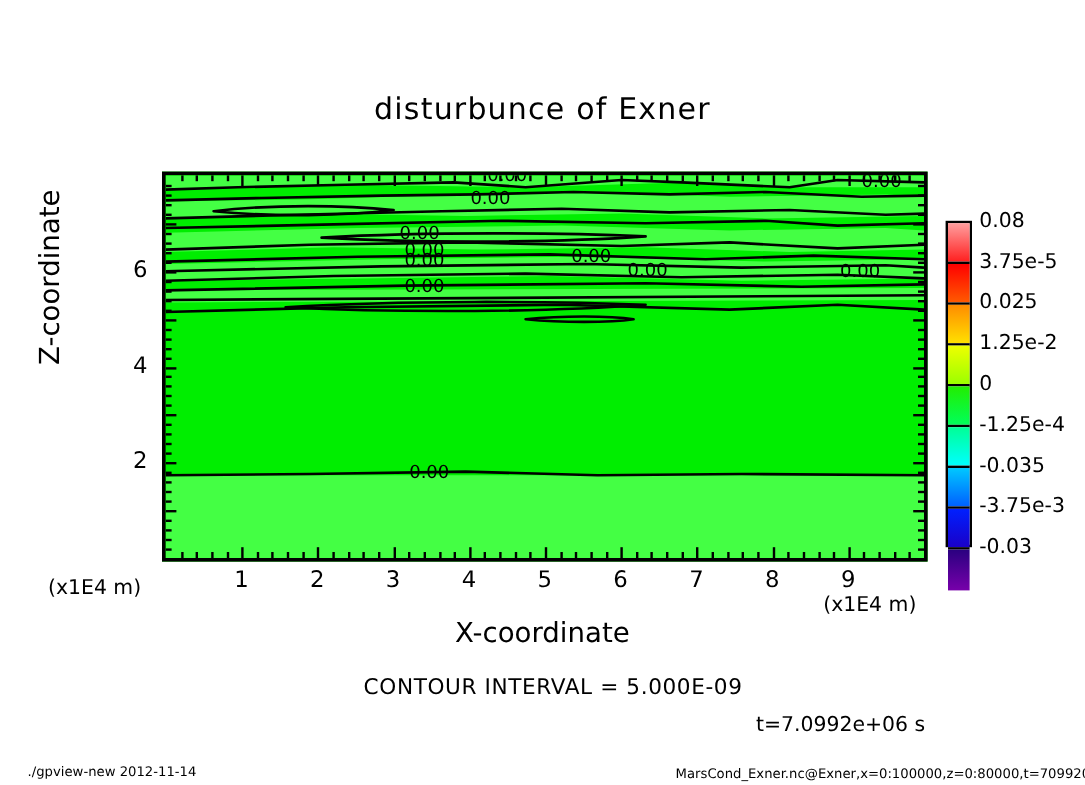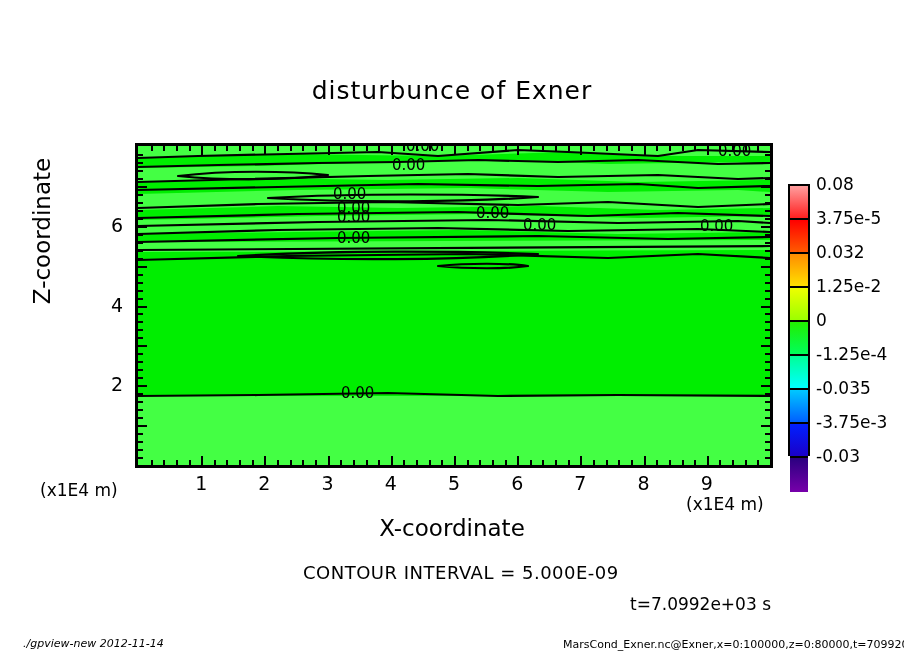--- a/index.html
+++ b/index.html
@@ -53,21 +53,21 @@
     left:788px;top:184px;width:22px;height:272px;
     border:2px solid #000;box-sizing:border-box;
   }
   .cb-band{width:100%;height:34px;border-bottom:2px solid #000;box-sizing:border-box;}
   .cb-band:last-child{border-bottom:none;}
   .cb-label{position:absolute;left:816px;font-size:17px;white-space:nowrap;}
 
   
   #contour-interval{left:303px;top:562px;font-size:18px;letter-spacing:.5px;}
   #time-label{left:630px;top:594px;font-size:17px;}
-  #footer-left{left:23px;top:637px;font-size:11px;font-style:italic;}
+  #footer-left{left:23px;top:637px;font-size:11px;}
   #footer-right{left:563px;top:638px;font-size:11px;}
 
   .clabel{
     position:absolute;font-size:15px;color:#000;background:transparent;
     white-space:nowrap;font-family:"DejaVu Sans", sans-serif;
   }
 </style>
 </head>
 <body>
 
@@ -329,25 +329,25 @@
     <div class="cb-band" style="background: linear-gradient(rgb(238, 255, 0), rgb(156, 255, 0));"></div>
     <div class="cb-band" style="background: linear-gradient(rgb(34, 238, 0), rgb(0, 255, 90));"></div>
     <div class="cb-band" style="background: linear-gradient(rgb(0, 255, 150), rgb(0, 255, 255));"></div>
     <div class="cb-band" style="background: linear-gradient(rgb(0, 200, 255), rgb(0, 96, 255));"></div>
     <div class="cb-band" style="background: linear-gradient(rgb(0, 32, 255), rgb(26, 0, 200));"></div>
     <div class="cb-band" style="background: linear-gradient(rgb(42, 0, 128), rgb(119, 0, 170));"></div>
   </div>
 <div id="cb-label-host">
     <div class="cb-label" style="top: 174px;">0.08</div>
     <div class="cb-label" style="top: 208px;">3.75e-5</div>
-    <div class="cb-label" style="top: 242px;">0.032</div>
+    <div class="cb-label" style="top: 242px;">0.025</div>
     <div class="cb-label" style="top: 276px;">1.25e-2</div>
     <div class="cb-label" style="top: 310px;">0</div>
     <div class="cb-label" style="top: 344px;">-1.25e-4</div>
     <div class="cb-label" style="top: 378px;">-0.035</div>
     <div class="cb-label" style="top: 412px;">-3.75e-3</div>
     <div class="cb-label" style="top: 446px;">-0.03</div>
   </div>
 
 <div class="abs" id="contour-interval">CONTOUR INTERVAL = 5.000E-09</div>
-<div class="abs" id="time-label">t=7.0992e+03 s</div>
+<div class="abs" id="time-label">t=7.0992e+06 s</div>
 <div class="abs" id="footer-left">./gpview-new  2012-11-14</div>
 <div class="abs" id="footer-right">MarsCond_Exner.nc@Exner,x=0:100000,z=0:80000,t=7099200</div>
 
 </body></html>

